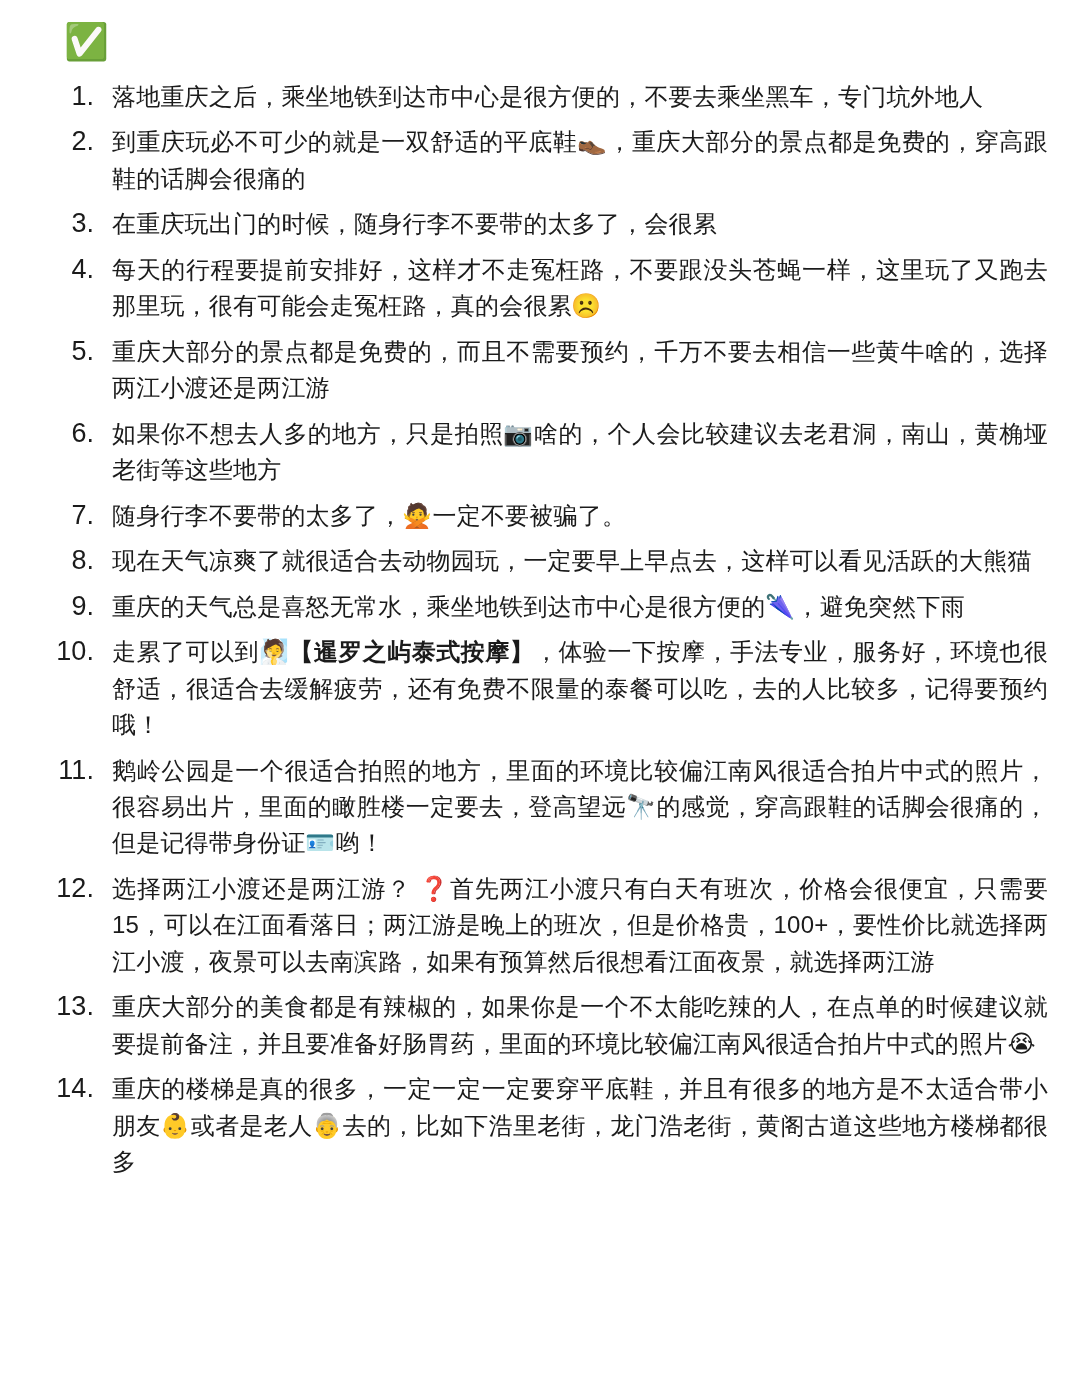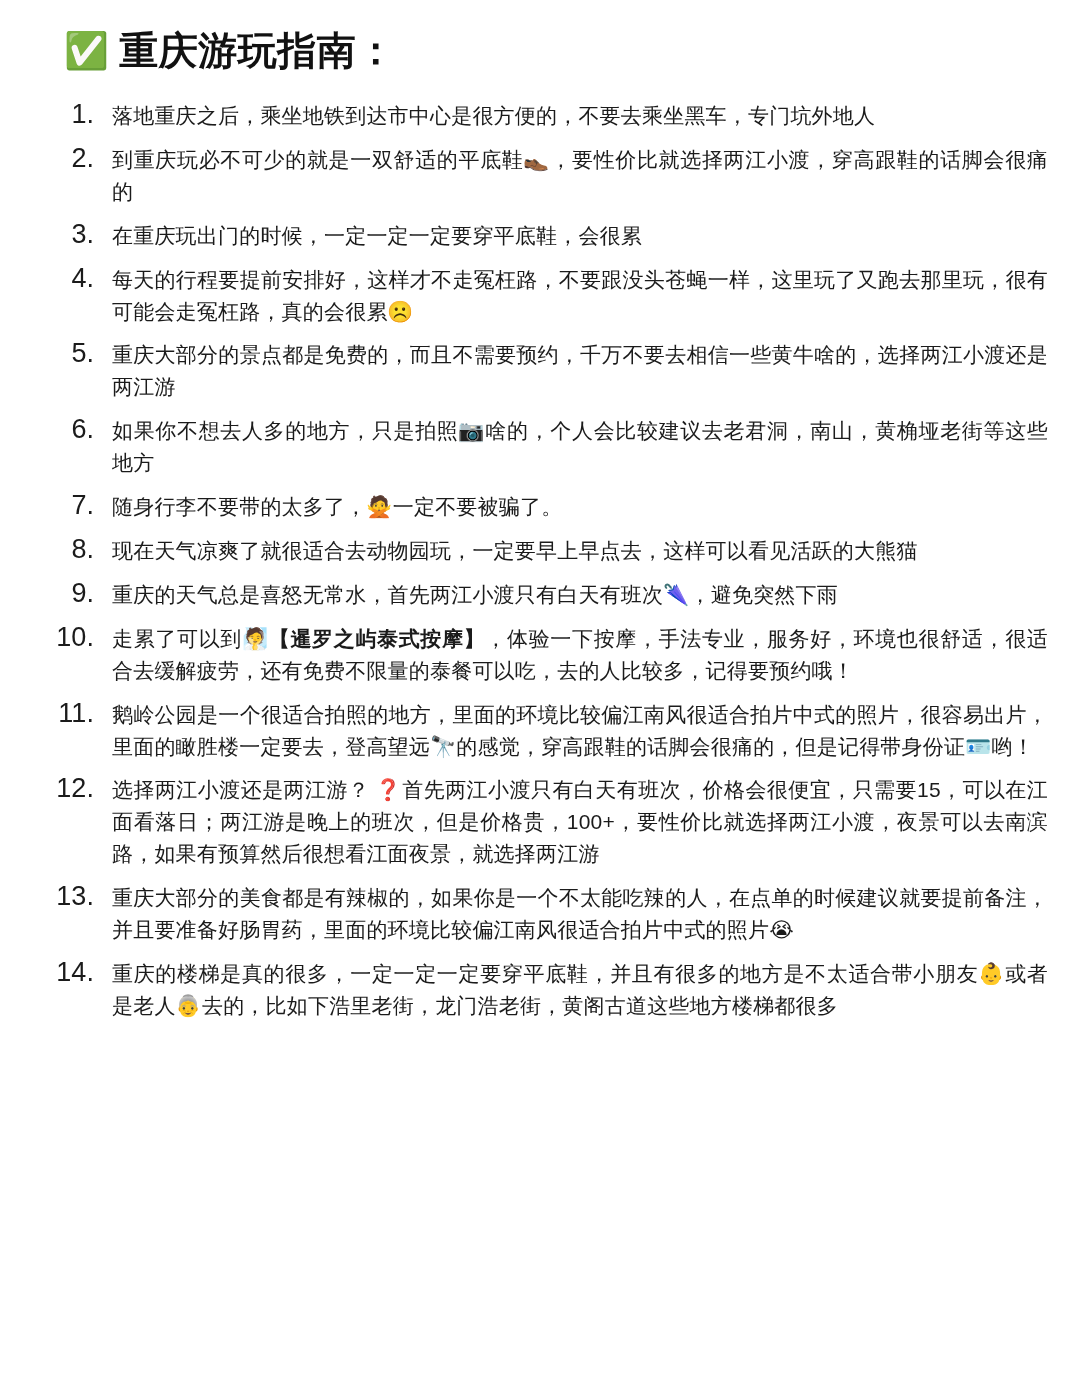--- a/index.html
+++ b/index.html
@@ -31,21 +31,21 @@
   .title-badge {
     font-size: 36px;
     line-height: 1;
   }
   ol.guide-list {
     margin: 0;
     padding: 0 4px 0 74px;
     list-style-position: outside;
   }
   ol.guide-list > li {
-    font-size: 21px;
+    font-size: 24px;
     line-height: 1.52;
     margin-bottom: 6px;
     padding-left: 10px;
     letter-spacing: 0.2px;
     text-align: justify;
     text-justify: inter-ideograph;
   }
   ol.guide-list > li::marker {
     font-size: 27px;
     color: #1b1b1b;
@@ -54,33 +54,32 @@
     font-weight: bold;
   }
 </style>
 </head>
 <body>
 
 <div class="page">
 
   <div class="doc-title">
     <span class="title-badge">✅</span>
-    <span>重庆游玩指南：</span>
   </div>
 
   <ol class="guide-list">
     <li>落地重庆之后，乘坐地铁到达市中心是很方便的，不要去乘坐黑车，专门坑外地人</li>
-    <li>到重庆玩必不可少的就是一双舒适的平底鞋👞，要性价比就选择两江小渡，穿高跟鞋的话脚会很痛的</li>
-    <li>在重庆玩出门的时候，一定一定一定要穿平底鞋，会很累</li>
+    <li>到重庆玩必不可少的就是一双舒适的平底鞋👞，重庆大部分的景点都是免费的，穿高跟鞋的话脚会很痛的</li>
+    <li>在重庆玩出门的时候，随身行李不要带的太多了，会很累</li>
     <li>每天的行程要提前安排好，这样才不走冤枉路，不要跟没头苍蝇一样，这里玩了又跑去那里玩，很有可能会走冤枉路，真的会很累☹️</li>
     <li>重庆大部分的景点都是免费的，而且不需要预约，千万不要去相信一些黄牛啥的，选择两江小渡还是两江游</li>
     <li>如果你不想去人多的地方，只是拍照📷啥的，个人会比较建议去老君洞，南山，黄桷垭老街等这些地方</li>
     <li>随身行李不要带的太多了，🙅一定不要被骗了。</li>
     <li>现在天气凉爽了就很适合去动物园玩，一定要早上早点去，这样可以看见活跃的大熊猫</li>
-    <li>重庆的天气总是喜怒无常水，首先两江小渡只有白天有班次🌂，避免突然下雨</li>
+    <li>重庆的天气总是喜怒无常水，乘坐地铁到达市中心是很方便的🌂，避免突然下雨</li>
     <li>走累了可以到🧖<span class="em">【暹罗之屿泰式按摩】</span>，体验一下按摩，手法专业，服务好，环境也很舒适，很适合去缓解疲劳，还有免费不限量的泰餐可以吃，去的人比较多，记得要预约哦！</li>
     <li>鹅岭公园是一个很适合拍照的地方，里面的环境比较偏江南风很适合拍片中式的照片，很容易出片，里面的瞰胜楼一定要去，登高望远🔭的感觉，穿高跟鞋的话脚会很痛的，但是记得带身份证🪪哟！</li>
     <li>选择两江小渡还是两江游？ ❓首先两江小渡只有白天有班次，价格会很便宜，只需要15，可以在江面看落日；两江游是晚上的班次，但是价格贵，100+，要性价比就选择两江小渡，夜景可以去南滨路，如果有预算然后很想看江面夜景，就选择两江游</li>
     <li>重庆大部分的美食都是有辣椒的，如果你是一个不太能吃辣的人，在点单的时候建议就要提前备注，并且要准备好肠胃药，里面的环境比较偏江南风很适合拍片中式的照片😭</li>
     <li>重庆的楼梯是真的很多，一定一定一定要穿平底鞋，并且有很多的地方是不太适合带小朋友👶或者是老人👵去的，比如下浩里老街，龙门浩老街，黄阁古道这些地方楼梯都很多</li>
 
   </ol>
 
 </div>
 

